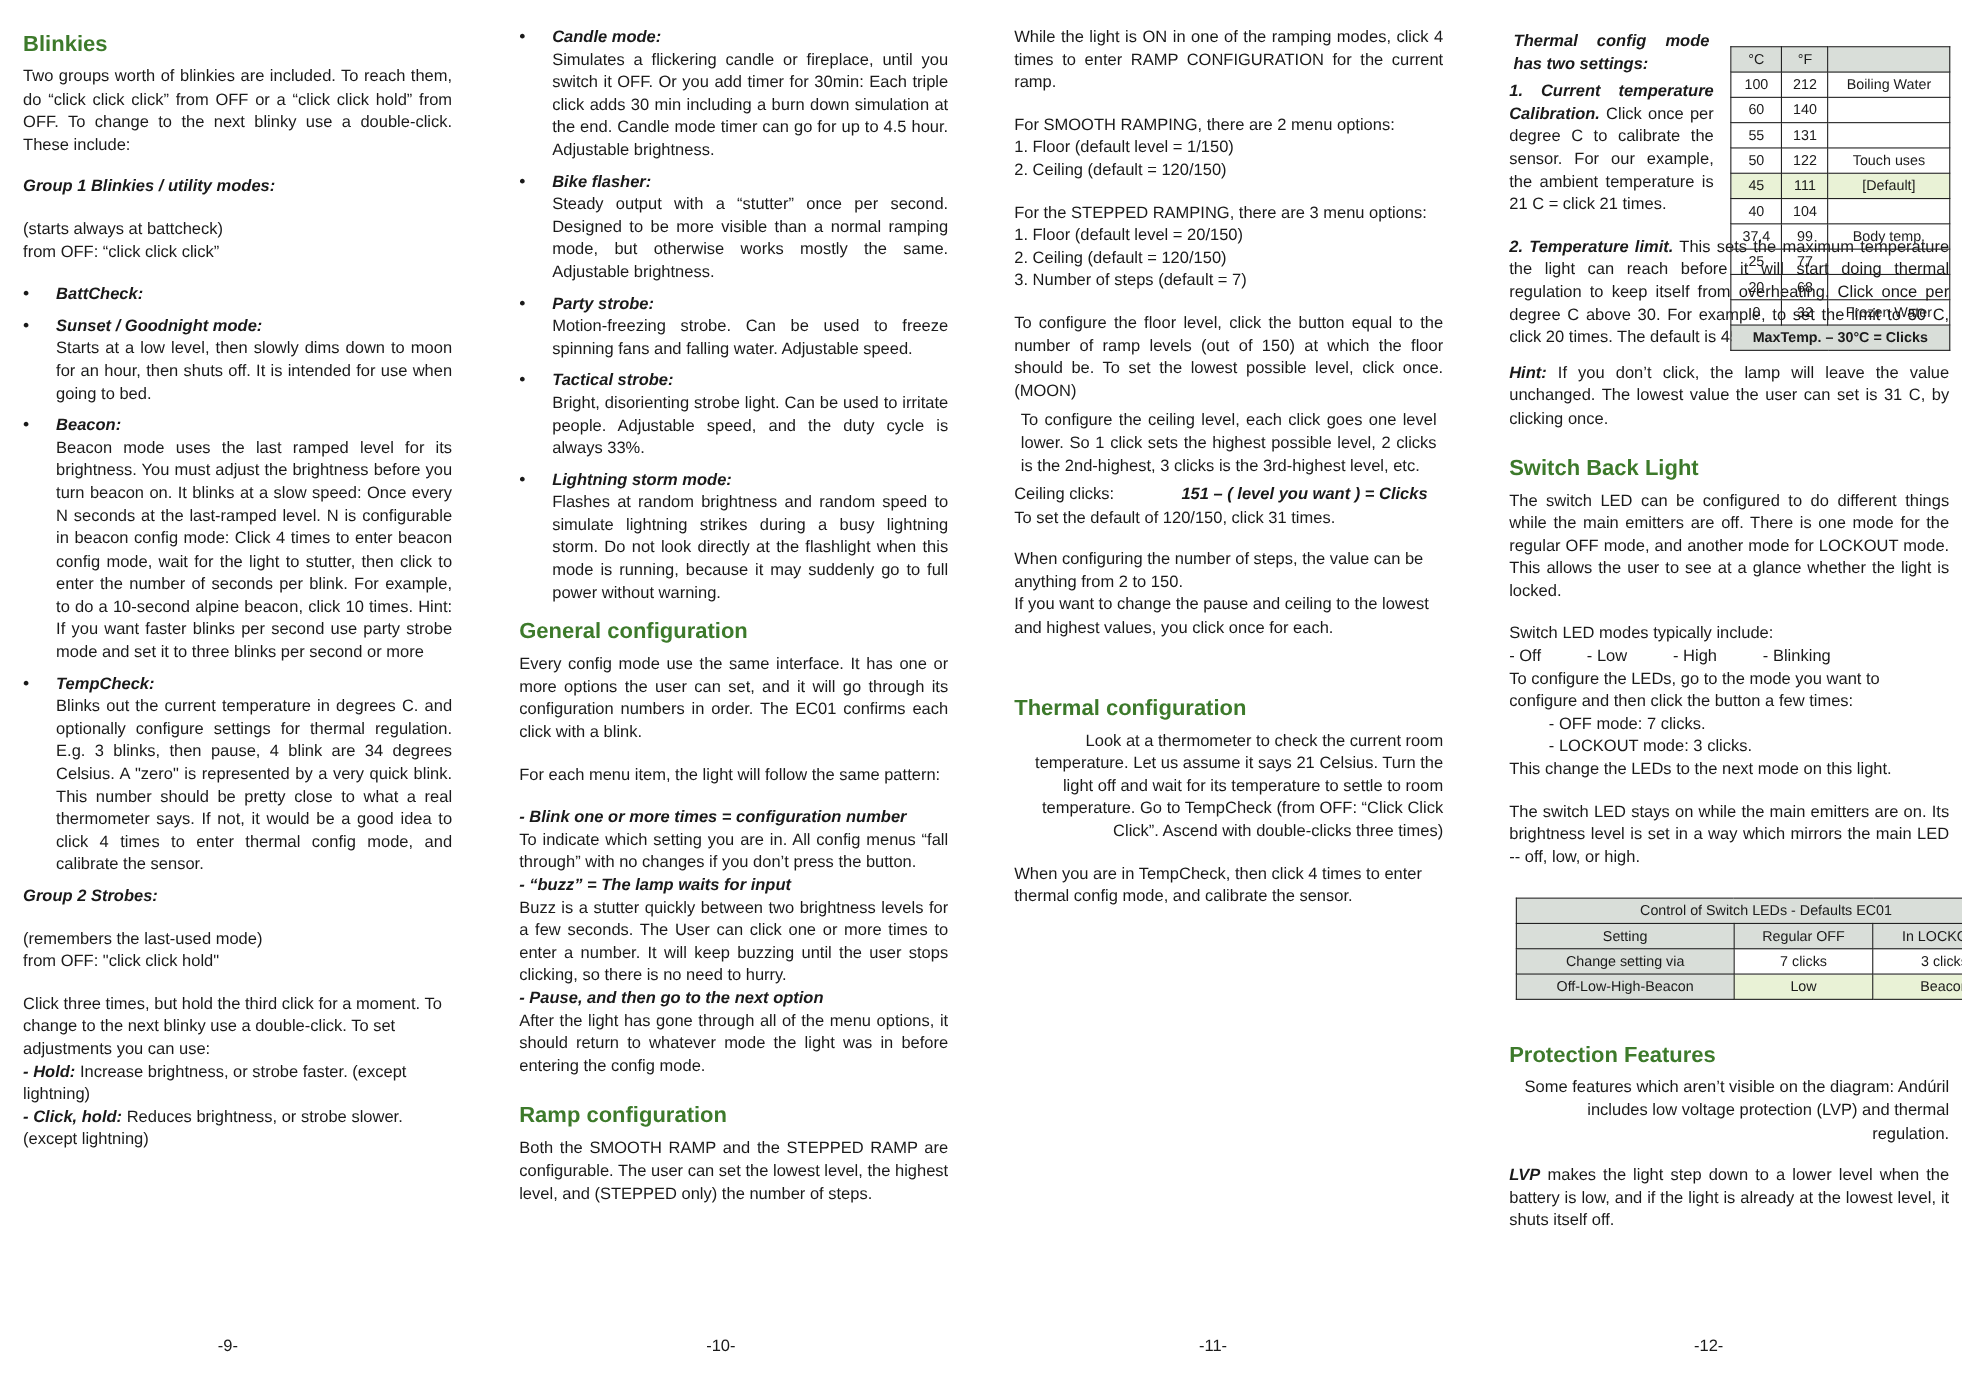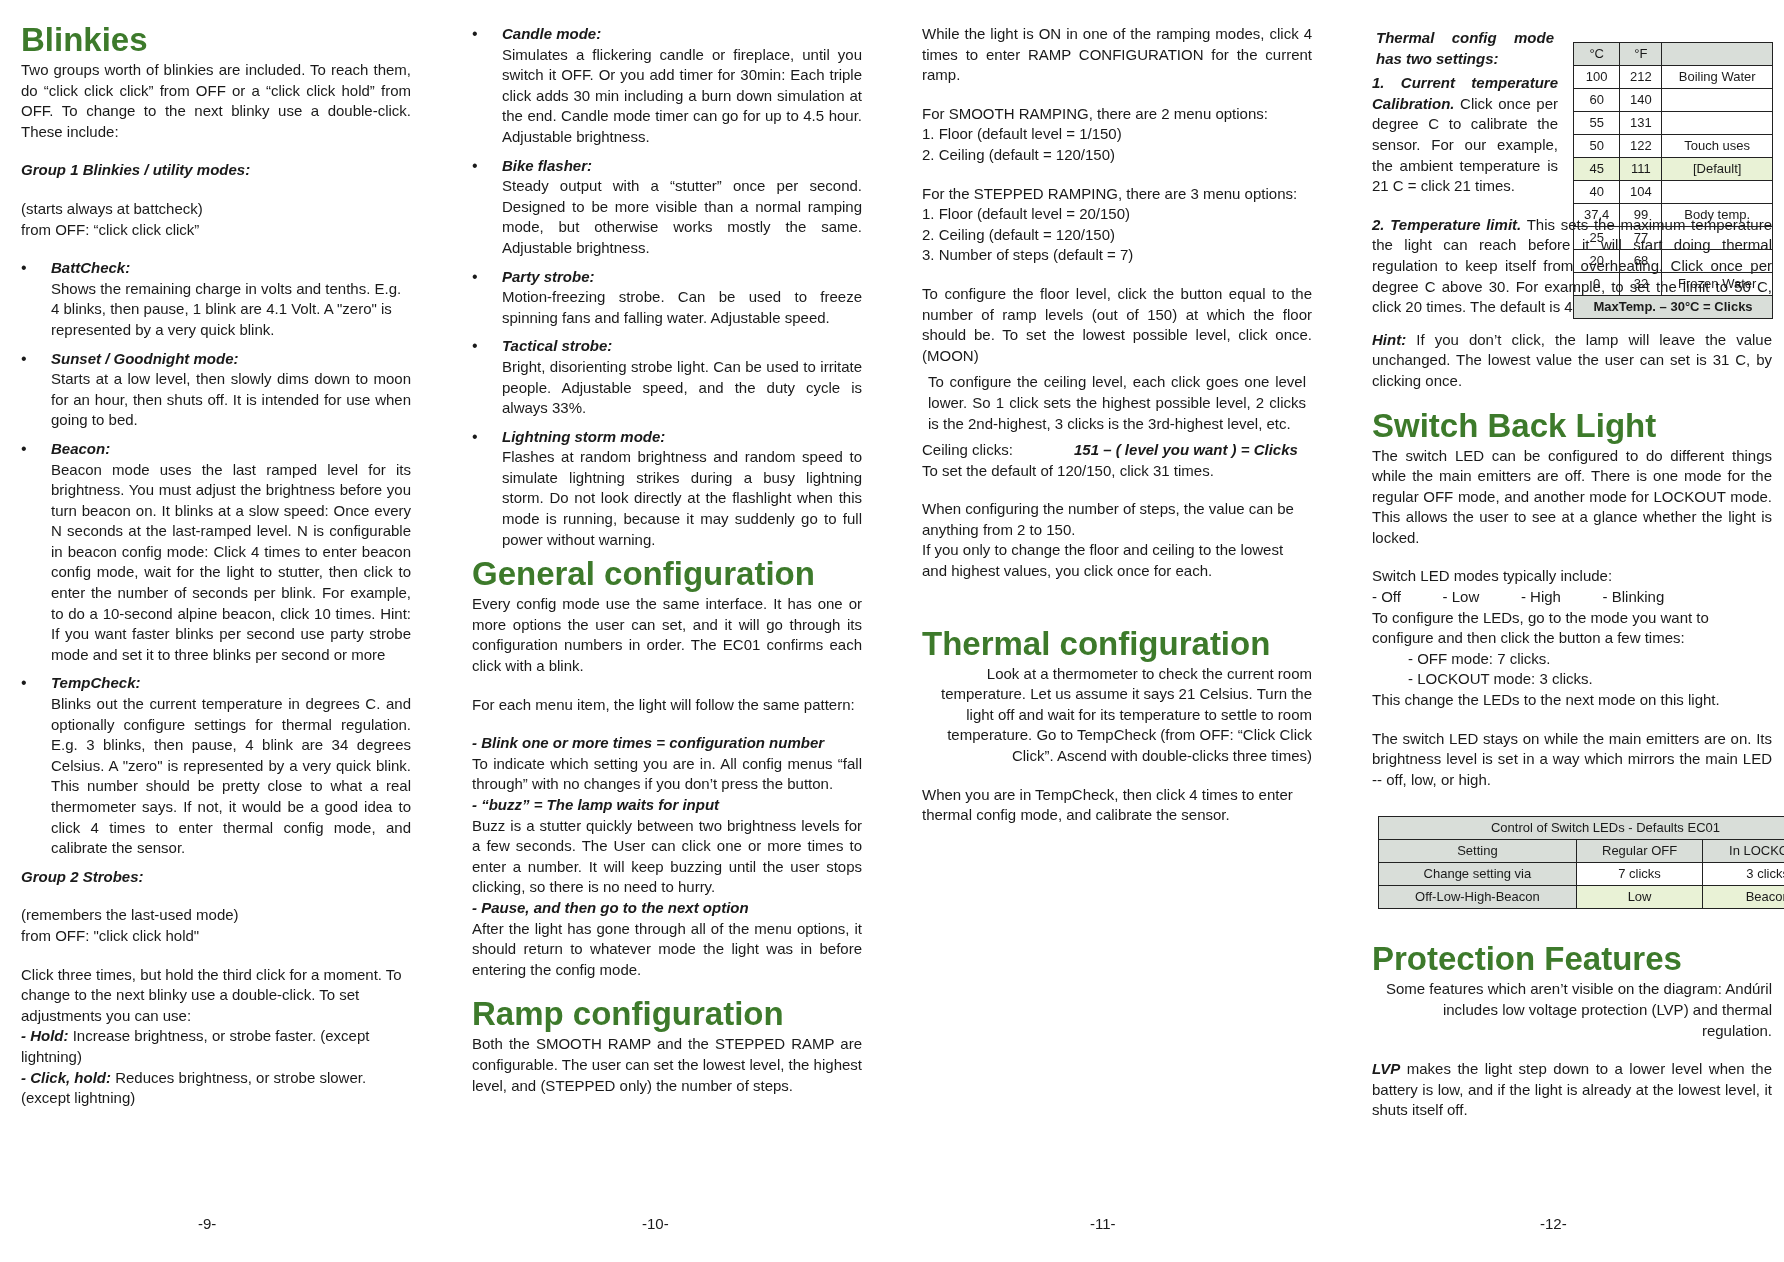--- a/index.html
+++ b/index.html
@@ -1,20 +1,20 @@
 <!DOCTYPE html>
 <html><head>
 <meta charset="utf-8">
 <style>
   html,body{margin:0;padding:0;background:#fff;}
   body{width:1784px;height:1262px;position:relative;overflow:hidden;
        font-family:"Liberation Sans","DejaVu Sans",sans-serif;color:#1a1a1a;font-size:15px;line-height:20.6px;}
   .col{position:absolute;top:24px;width:390px;}
   .c1{left:21px;} .c2{left:472px;} .c3{left:922px;} .c4{left:1372px;width:400px;}
-  h1{font-size:33px;line-height:32px;margin:0 0 4px;color:#3d7a2b;font-weight:bold;}
+  h1{font-size:20px;line-height:32px;margin:0 0 4px;color:#3d7a2b;font-weight:bold;}
   p{margin:0 0 8px;text-align:justify;}
   .gap{margin-bottom:18px;}
   b{font-weight:bold;font-style:italic;}
   ul{margin:0 0 8px;padding:0;list-style:none;}
   li{position:relative;padding-left:30px;margin-bottom:8px;}
   li:before{content:"\2022";position:absolute;left:0;top:0;font-size:16px;}
   .pn{position:absolute;top:1214px;font-size:15px;}
   table{border-collapse:collapse;font-size:13px;line-height:22px;}
   td,th{border:1.5px solid #222;text-align:center;padding:0 6px;font-weight:normal;}
   .hdr{background:#d9ded9;}
@@ -26,21 +26,21 @@
 </head>
 <body>
 
 <div class="col c1">
   <h1>Blinkies</h1>
   <p class="gap">Two groups worth of blinkies are included. To reach them, do “click click click” from OFF or a “click click hold” from OFF. To change to the next blinky use a double-click. These include:</p>
   <p class="gap"><b>Group 1 Blinkies / utility modes:</b></p>
   <div>(starts always at battcheck)</div>
   <p class="gap"> from OFF: “click click click”</p>
   <ul>
-    <li><b>BattCheck:</b><div>Shows the remaining charge in volts and tenths. E.g. 4 blinks, then pause, 1 blink are 4.1 Volt. A "zero" is represented by a very quick blink.</div></li>
+    <li><b>BattCheck:</b></li>
     <li><b>Sunset / Goodnight mode:</b><div style="text-align:justify">Starts at a low level, then slowly dims down to moon for an hour, then shuts off. It is intended for use when going to bed.</div></li>
     <li><b>Beacon:</b><div style="text-align:justify">Beacon mode uses the last ramped level for its brightness. You must adjust the brightness before you turn beacon on. It blinks at a slow speed: Once every N seconds at the last-ramped level. N is configurable in beacon config mode: Click 4 times to enter beacon config mode, wait for the light to stutter, then click to enter the number of seconds per blink. For example, to do a 10-second alpine beacon, click 10 times. Hint: If you want faster blinks per second use party strobe mode and set it to three blinks per second or more</div></li>
     <li><b>TempCheck:</b><div style="text-align:justify">Blinks out the current temperature in degrees C. and optionally configure settings for thermal regulation. E.g. 3 blinks, then pause, 4 blink are 34 degrees Celsius. A "zero" is represented by a very quick blink. This number should be pretty close to what a real thermometer says. If not, it would be a good idea to click 4 times to enter thermal config mode, and calibrate the sensor.</div></li>
   </ul>
   <p class="gap"><b>Group 2 Strobes:</b></p>
   <div>(remembers the last-used mode)</div>
   <p class="gap">from OFF: "click click hold"</p>
   <div>Click three times, but hold the third click for a moment. To change to the next blinky use a double-click. To set adjustments you can use:</div>
   <div><b>- Hold:</b><span> Increase brightness, or strobe faster. (except lightning)</span></div>
   <div><b>- Click, hold:</b><span> Reduces brightness, or strobe slower. (except lightning)</span></div>
@@ -76,21 +76,21 @@
   <div class="gap">2. Ceiling (default = 120/150)</div>
   <div>For the STEPPED RAMPING, there are 3 menu options:</div>
   <div>1. Floor (default level = 20/150)</div>
   <div>2. Ceiling (default = 120/150)</div>
   <div class="gap">3. Number of steps (default = 7)</div>
   <p style="margin:0">To configure the floor level, click the button equal to the number of ramp levels (out of 150) at which the floor should be. To set the lowest possible level, click once. (MOON)</p>
   <p style="margin:6px">To configure the ceiling level, each click goes one level lower. So 1 click sets the highest possible level, 2 clicks is the 2nd-highest, 3 clicks is the 3rd-highest level, etc.</p>
   <div><span style="display:inline-block;width:152px">Ceiling clicks:</span><b>151 – ( level you want ) = Clicks</b></div>
   <div class="gap">To set the default of 120/150, click 31 times.</div>
   <div>When configuring the number of steps, the value can be anything from 2 to 150.</div>
-  <div style="margin-bottom:46px">If you only to change the floor and ceiling to the lowest and highest values, you click once for each.</div>
+  <div style="margin-bottom:46px">If you want to change the pause and ceiling to the lowest and highest values, you click once for each.</div>
   <h1>Thermal configuration</h1>
   <p class="gap" style="text-align:right">Look at a thermometer to check the current room temperature. Let us assume it says 21 Celsius. Turn the light off and wait for its temperature to settle to room temperature. Go to TempCheck (from OFF: “Click Click Click”. Ascend with double-clicks three times)</p>
   <p style="text-align:left">When you are in TempCheck, then click 4 times to enter thermal config mode, and calibrate the sensor.</p>
 </div>
 <div class="pn" style="left:1090px">-11-</div>
 
 <div class="col c4">
   <div style="width:186px">
     <p style="margin:4px"><b>Thermal config mode has two settings:</b></p>
     <p class="gap"><b>1. Current temperature Calibration.</b><span> Click once per degree C to calibrate the sensor. For our example, the ambient temperature is 21 C = click 21 times.</span></p>

